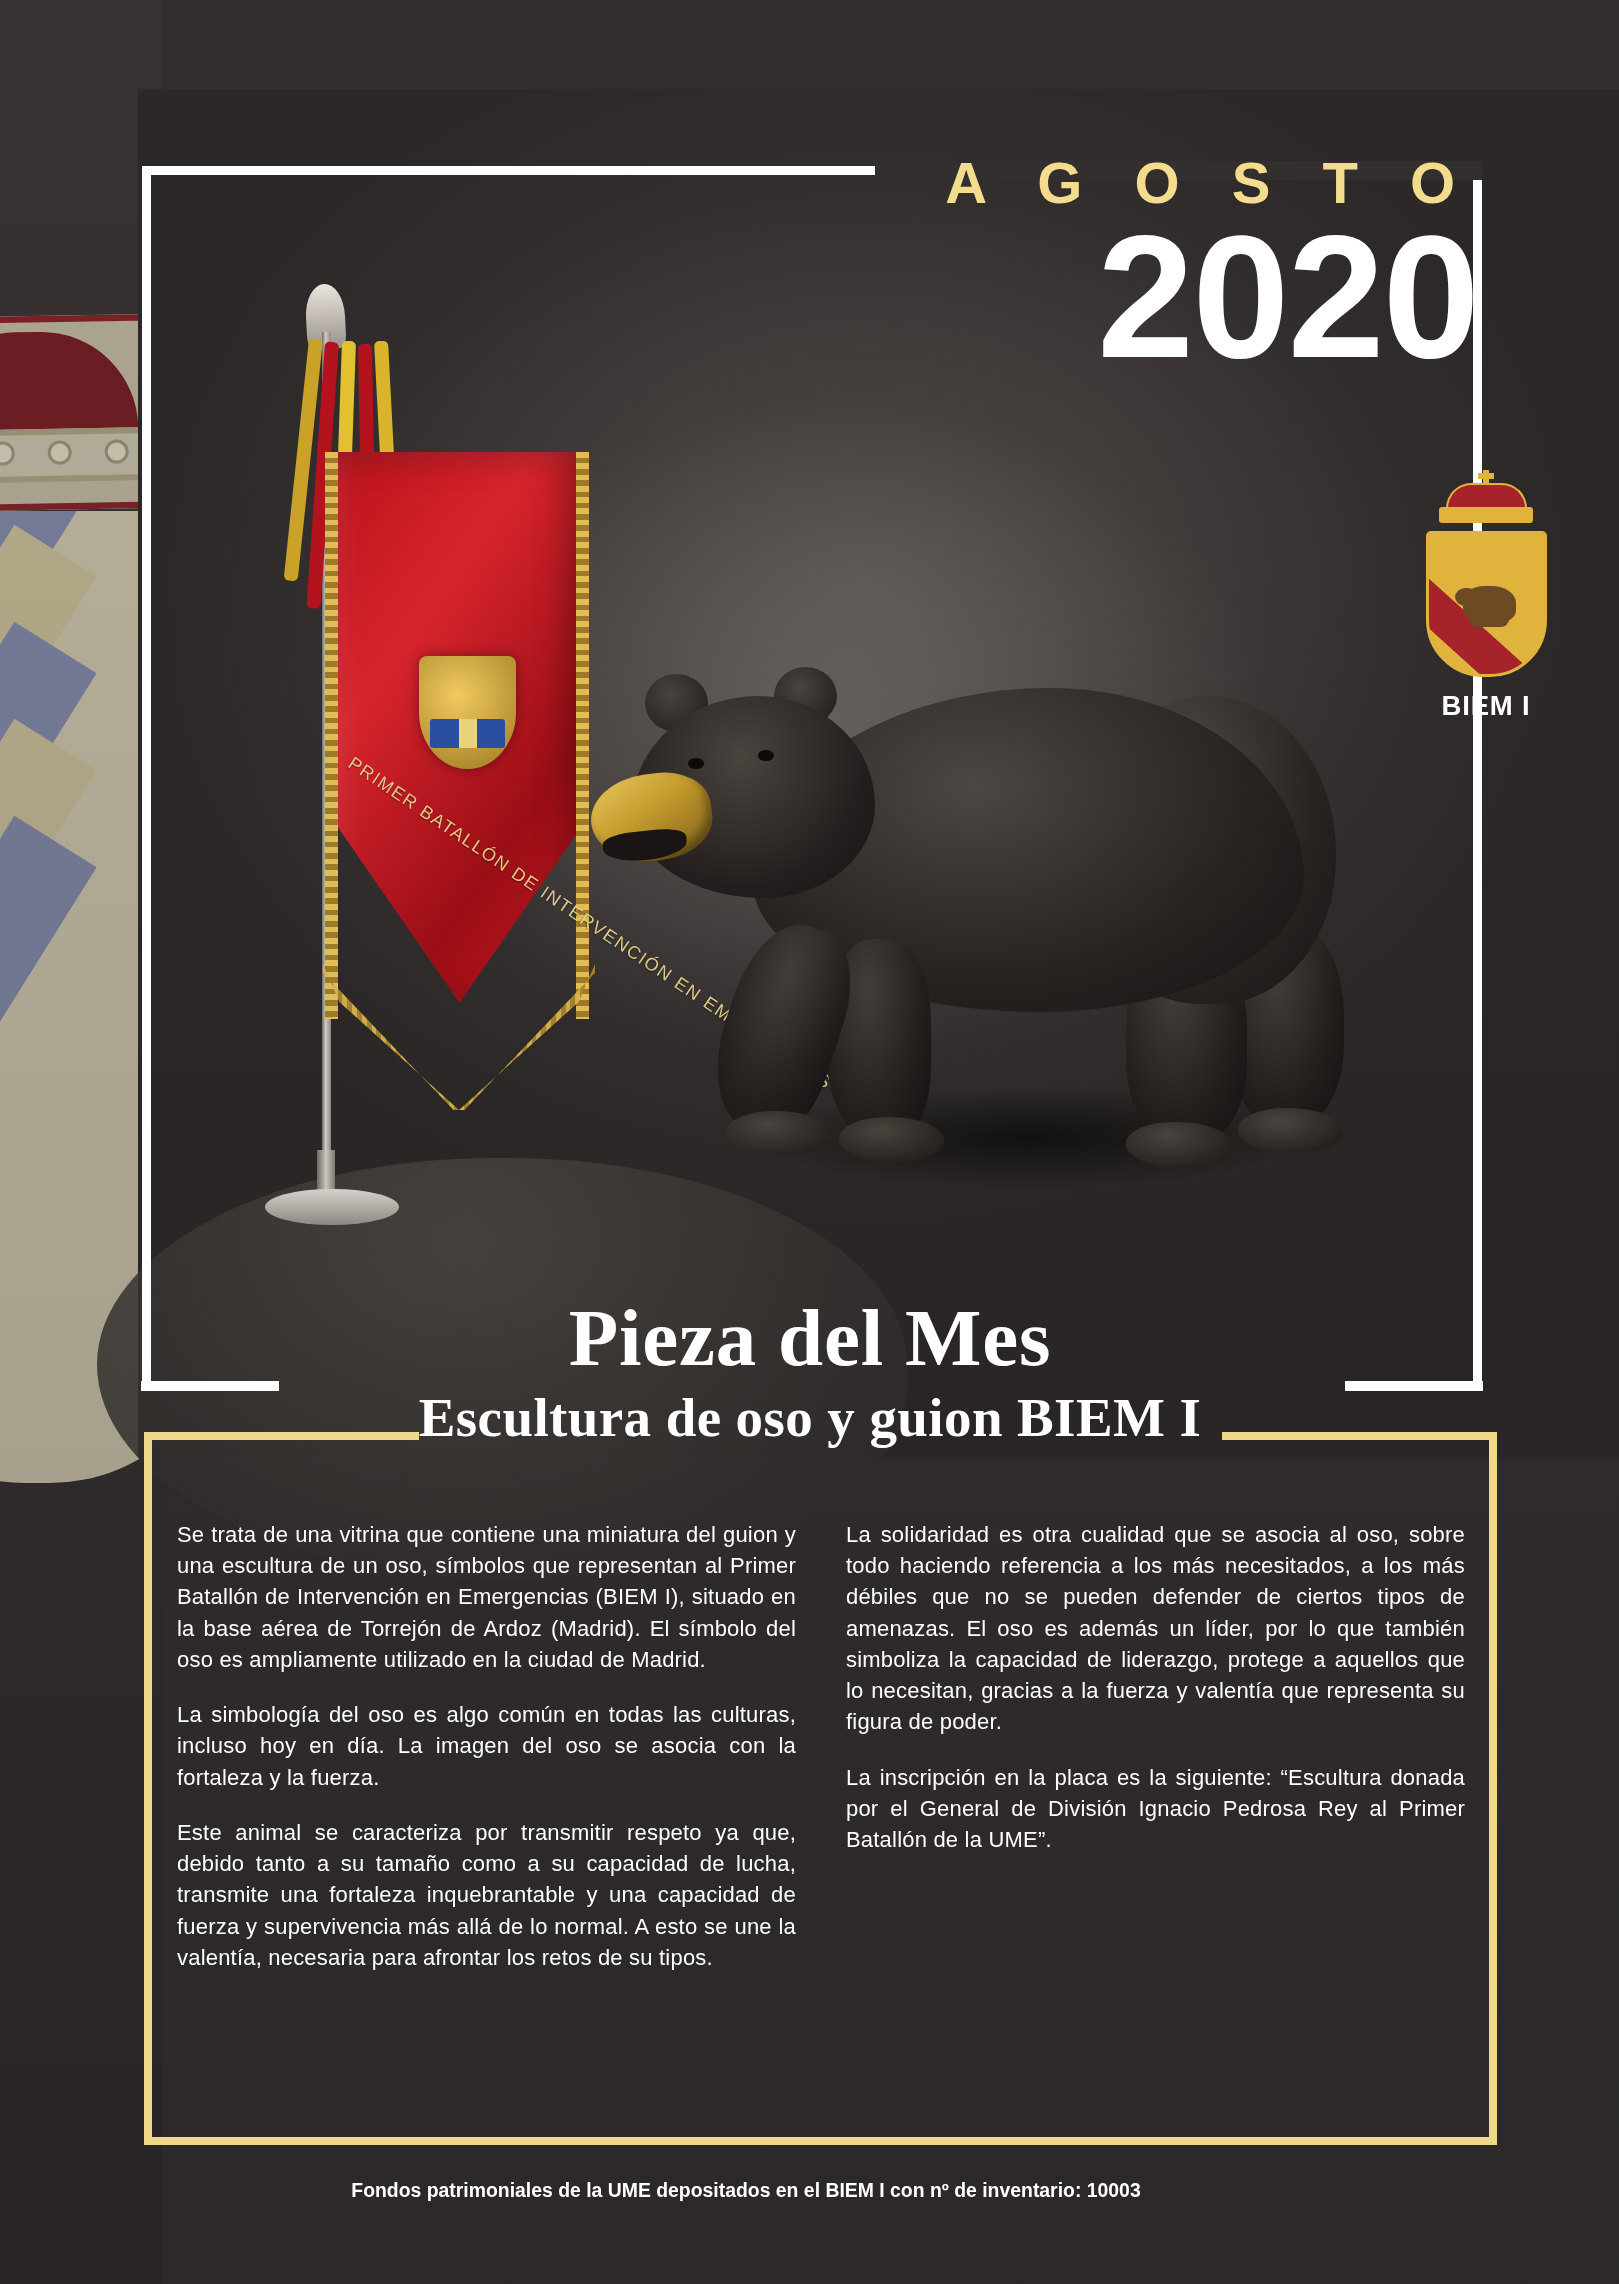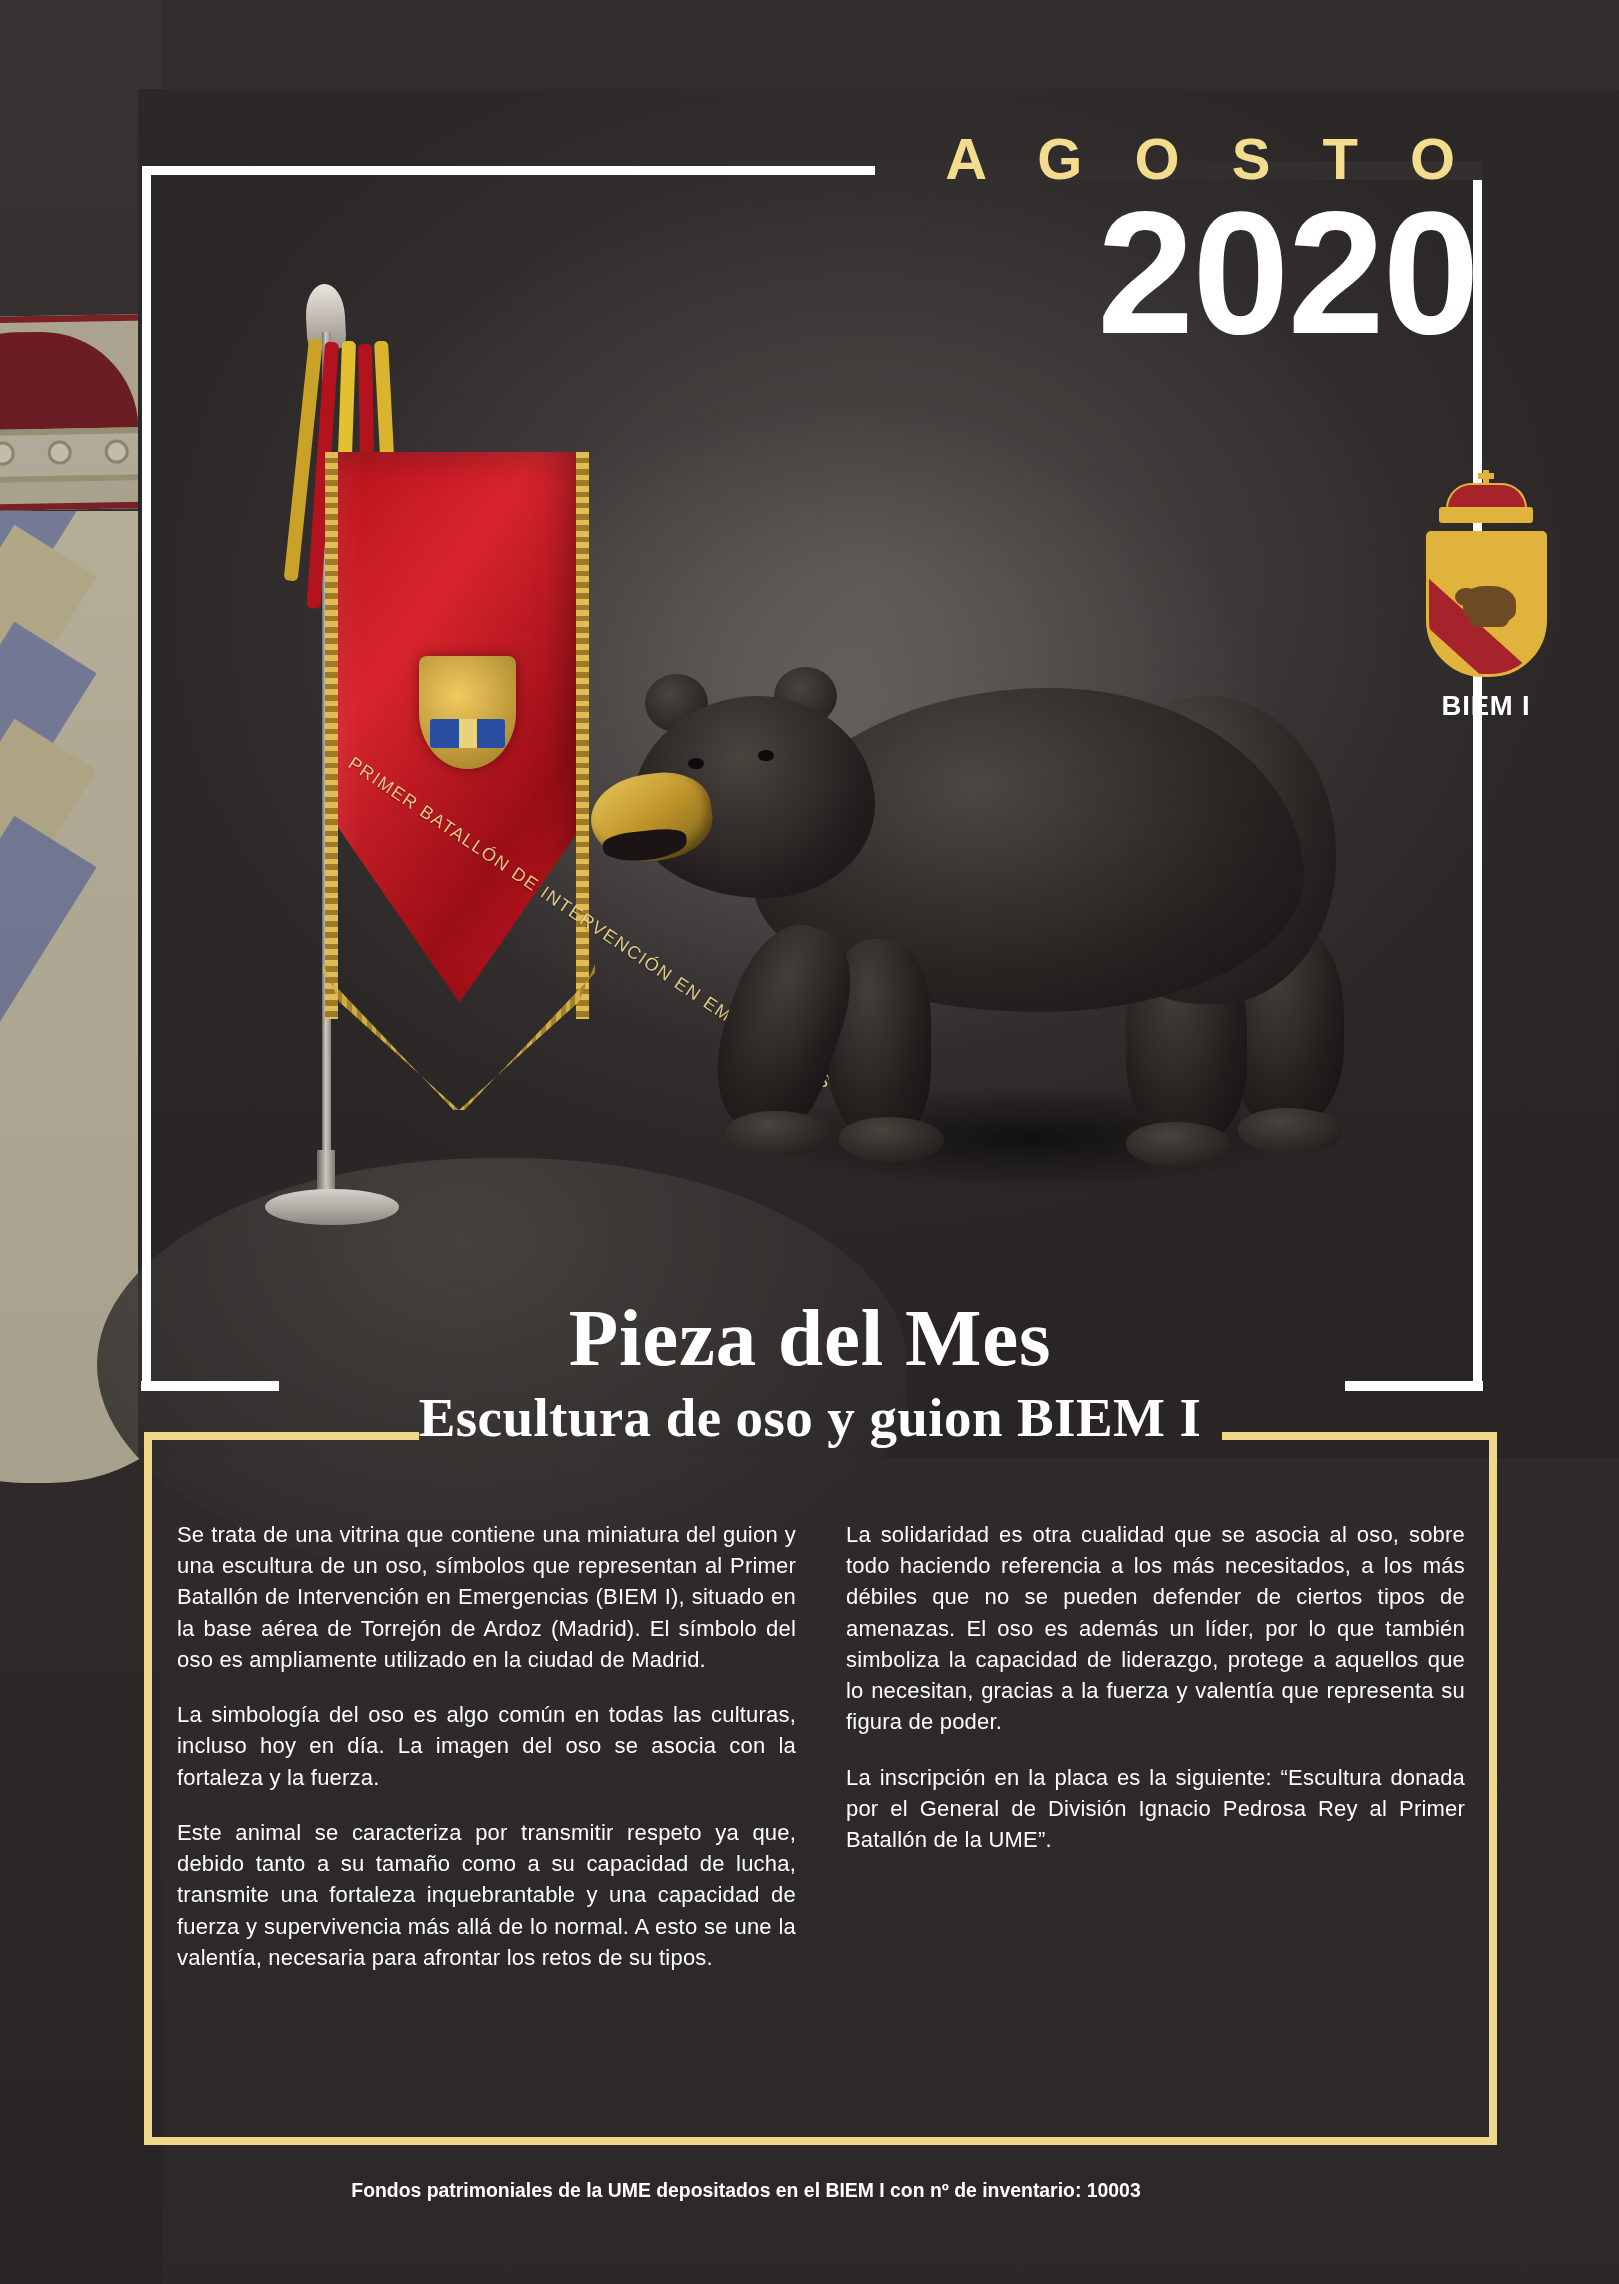--- a/index.html
+++ b/index.html
@@ -126,21 +126,21 @@
     width: 138px; height: 9.7px; background: #ffffff;
   }
   .frame-top-gap {
     position: absolute; left: 875px; top: 161px;
     width: 607px; height: 19.4px; background: #332f2f;
   }
 
   
   .header-date {
     position: absolute;
-    right: 142px; top: 130px;
+    right: 142px; top: 154px;
     text-align: right;
     width: 729px;
   }
   .month {
     font-size: 58px;
     letter-spacing: 18px;
     font-weight: 700;
     color: #f3dc8e;
     padding-right: 4.9px;
     line-height: 1;

